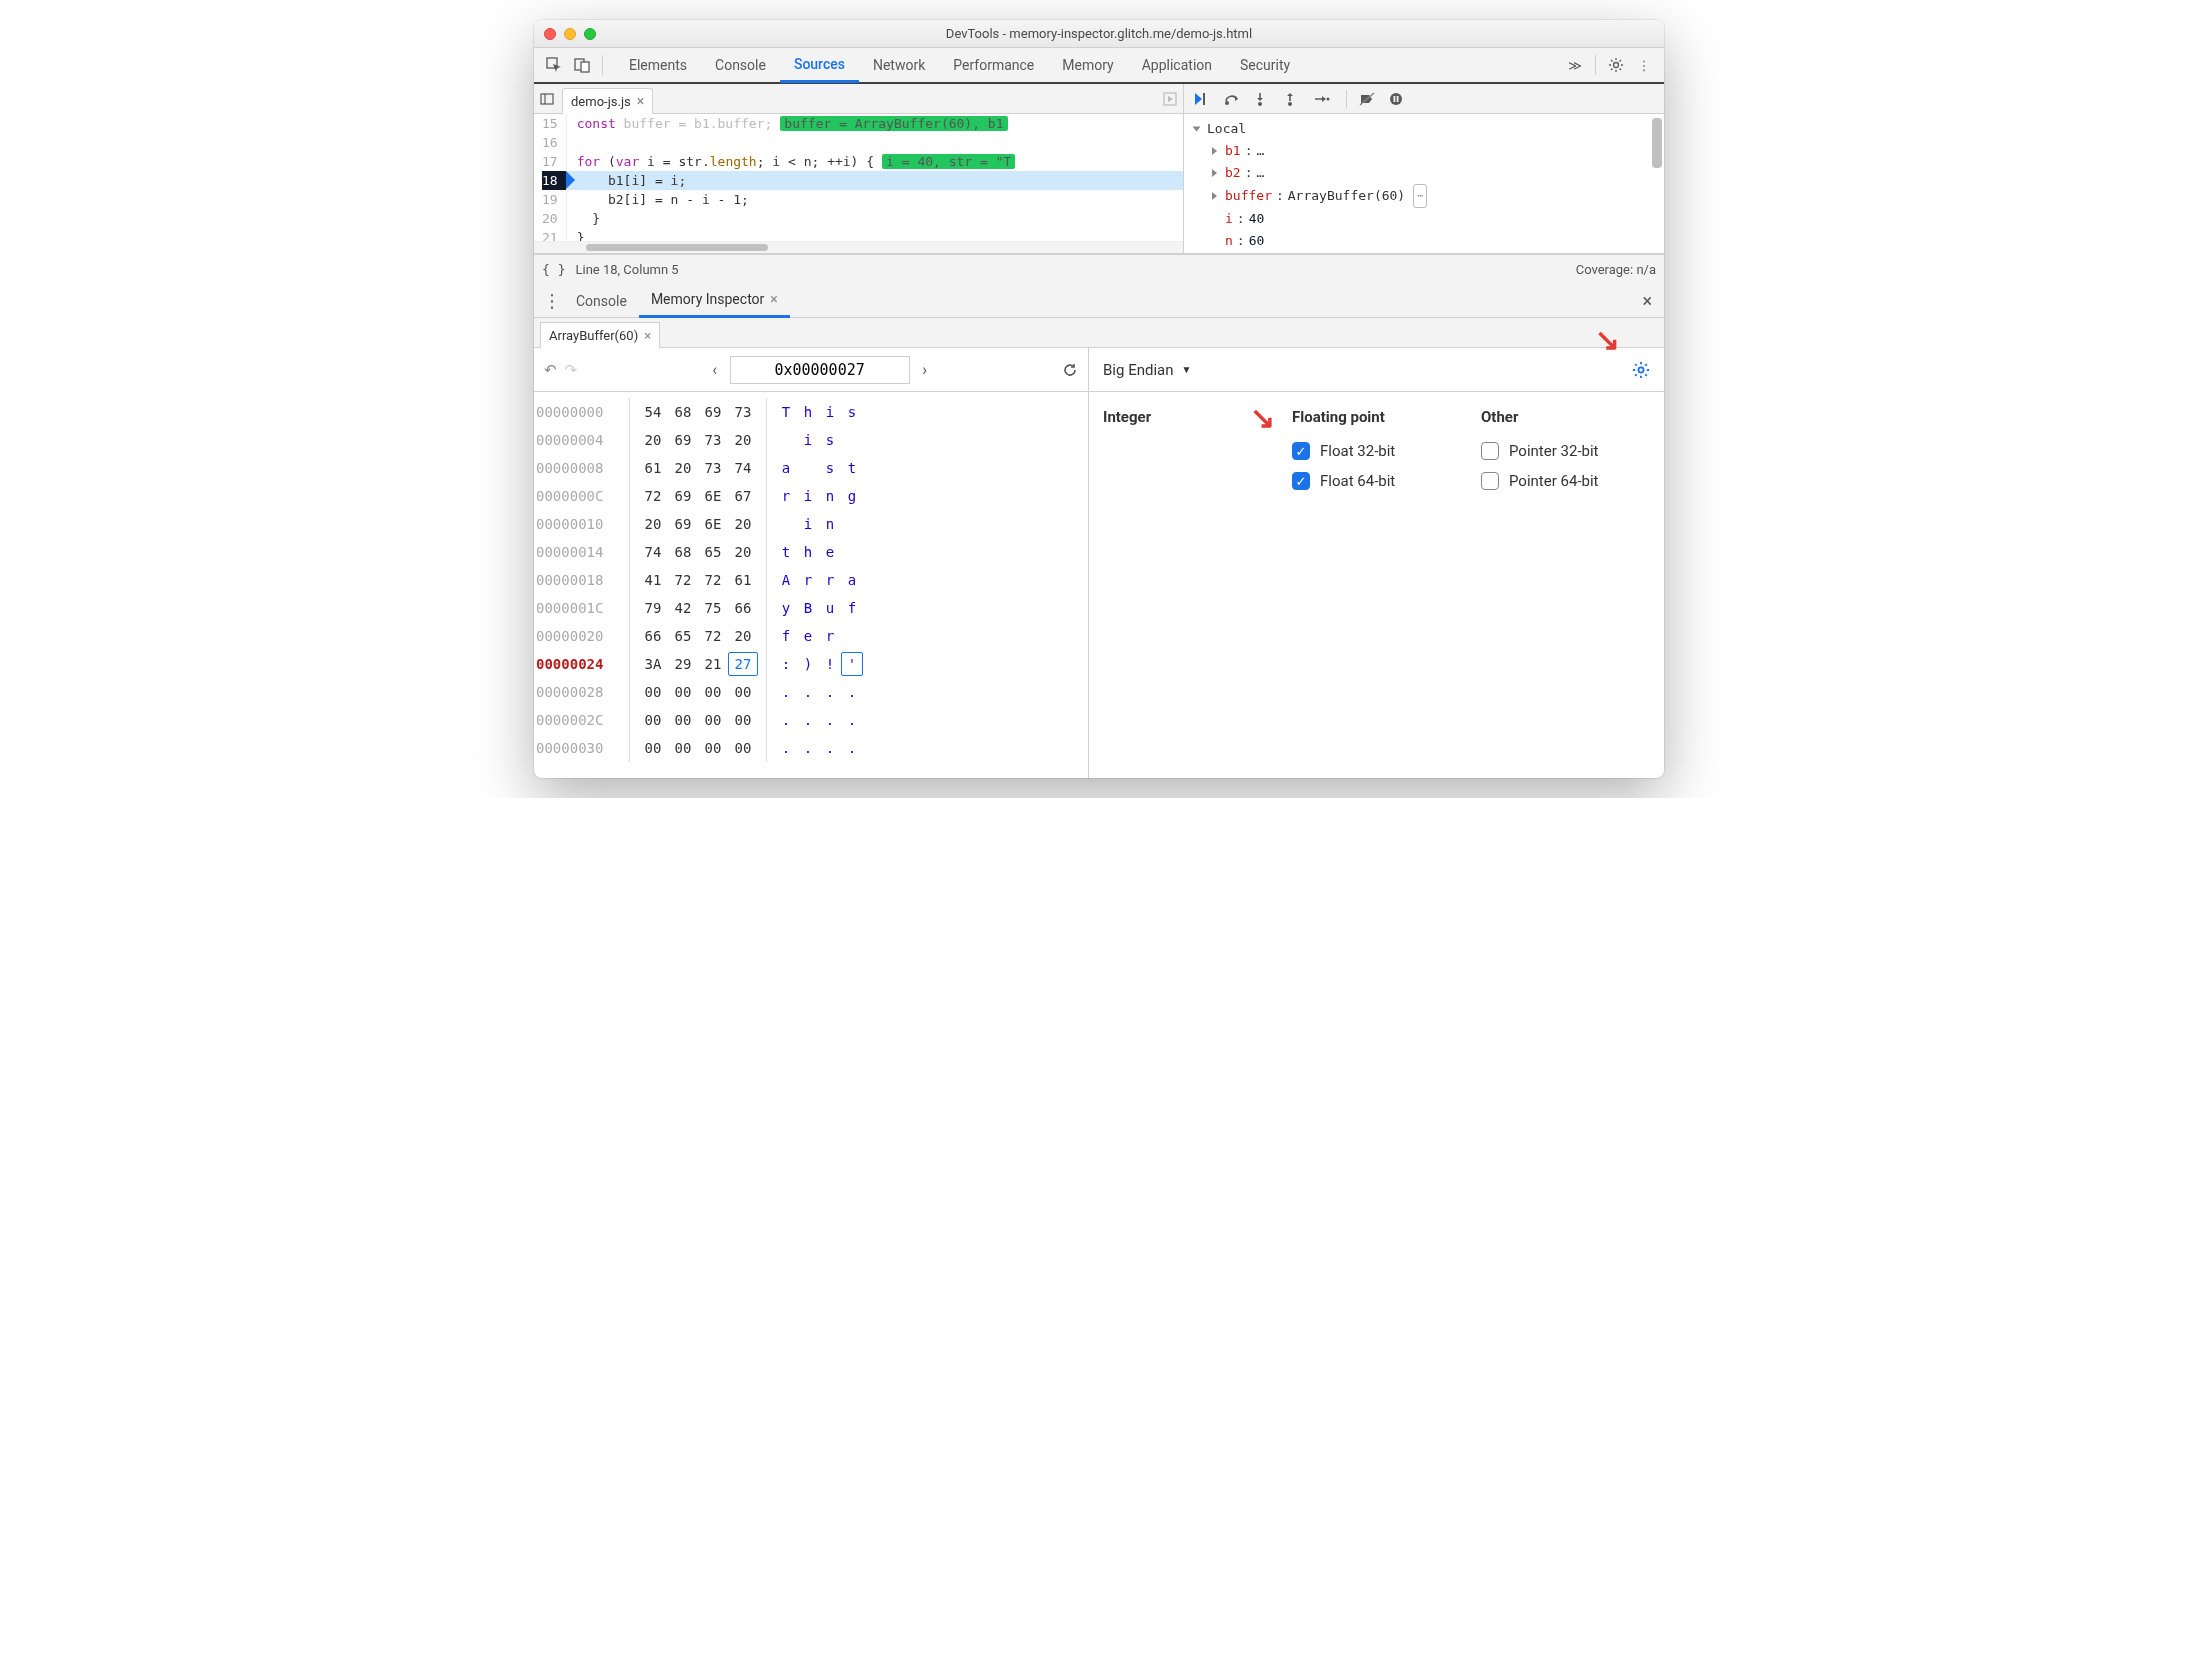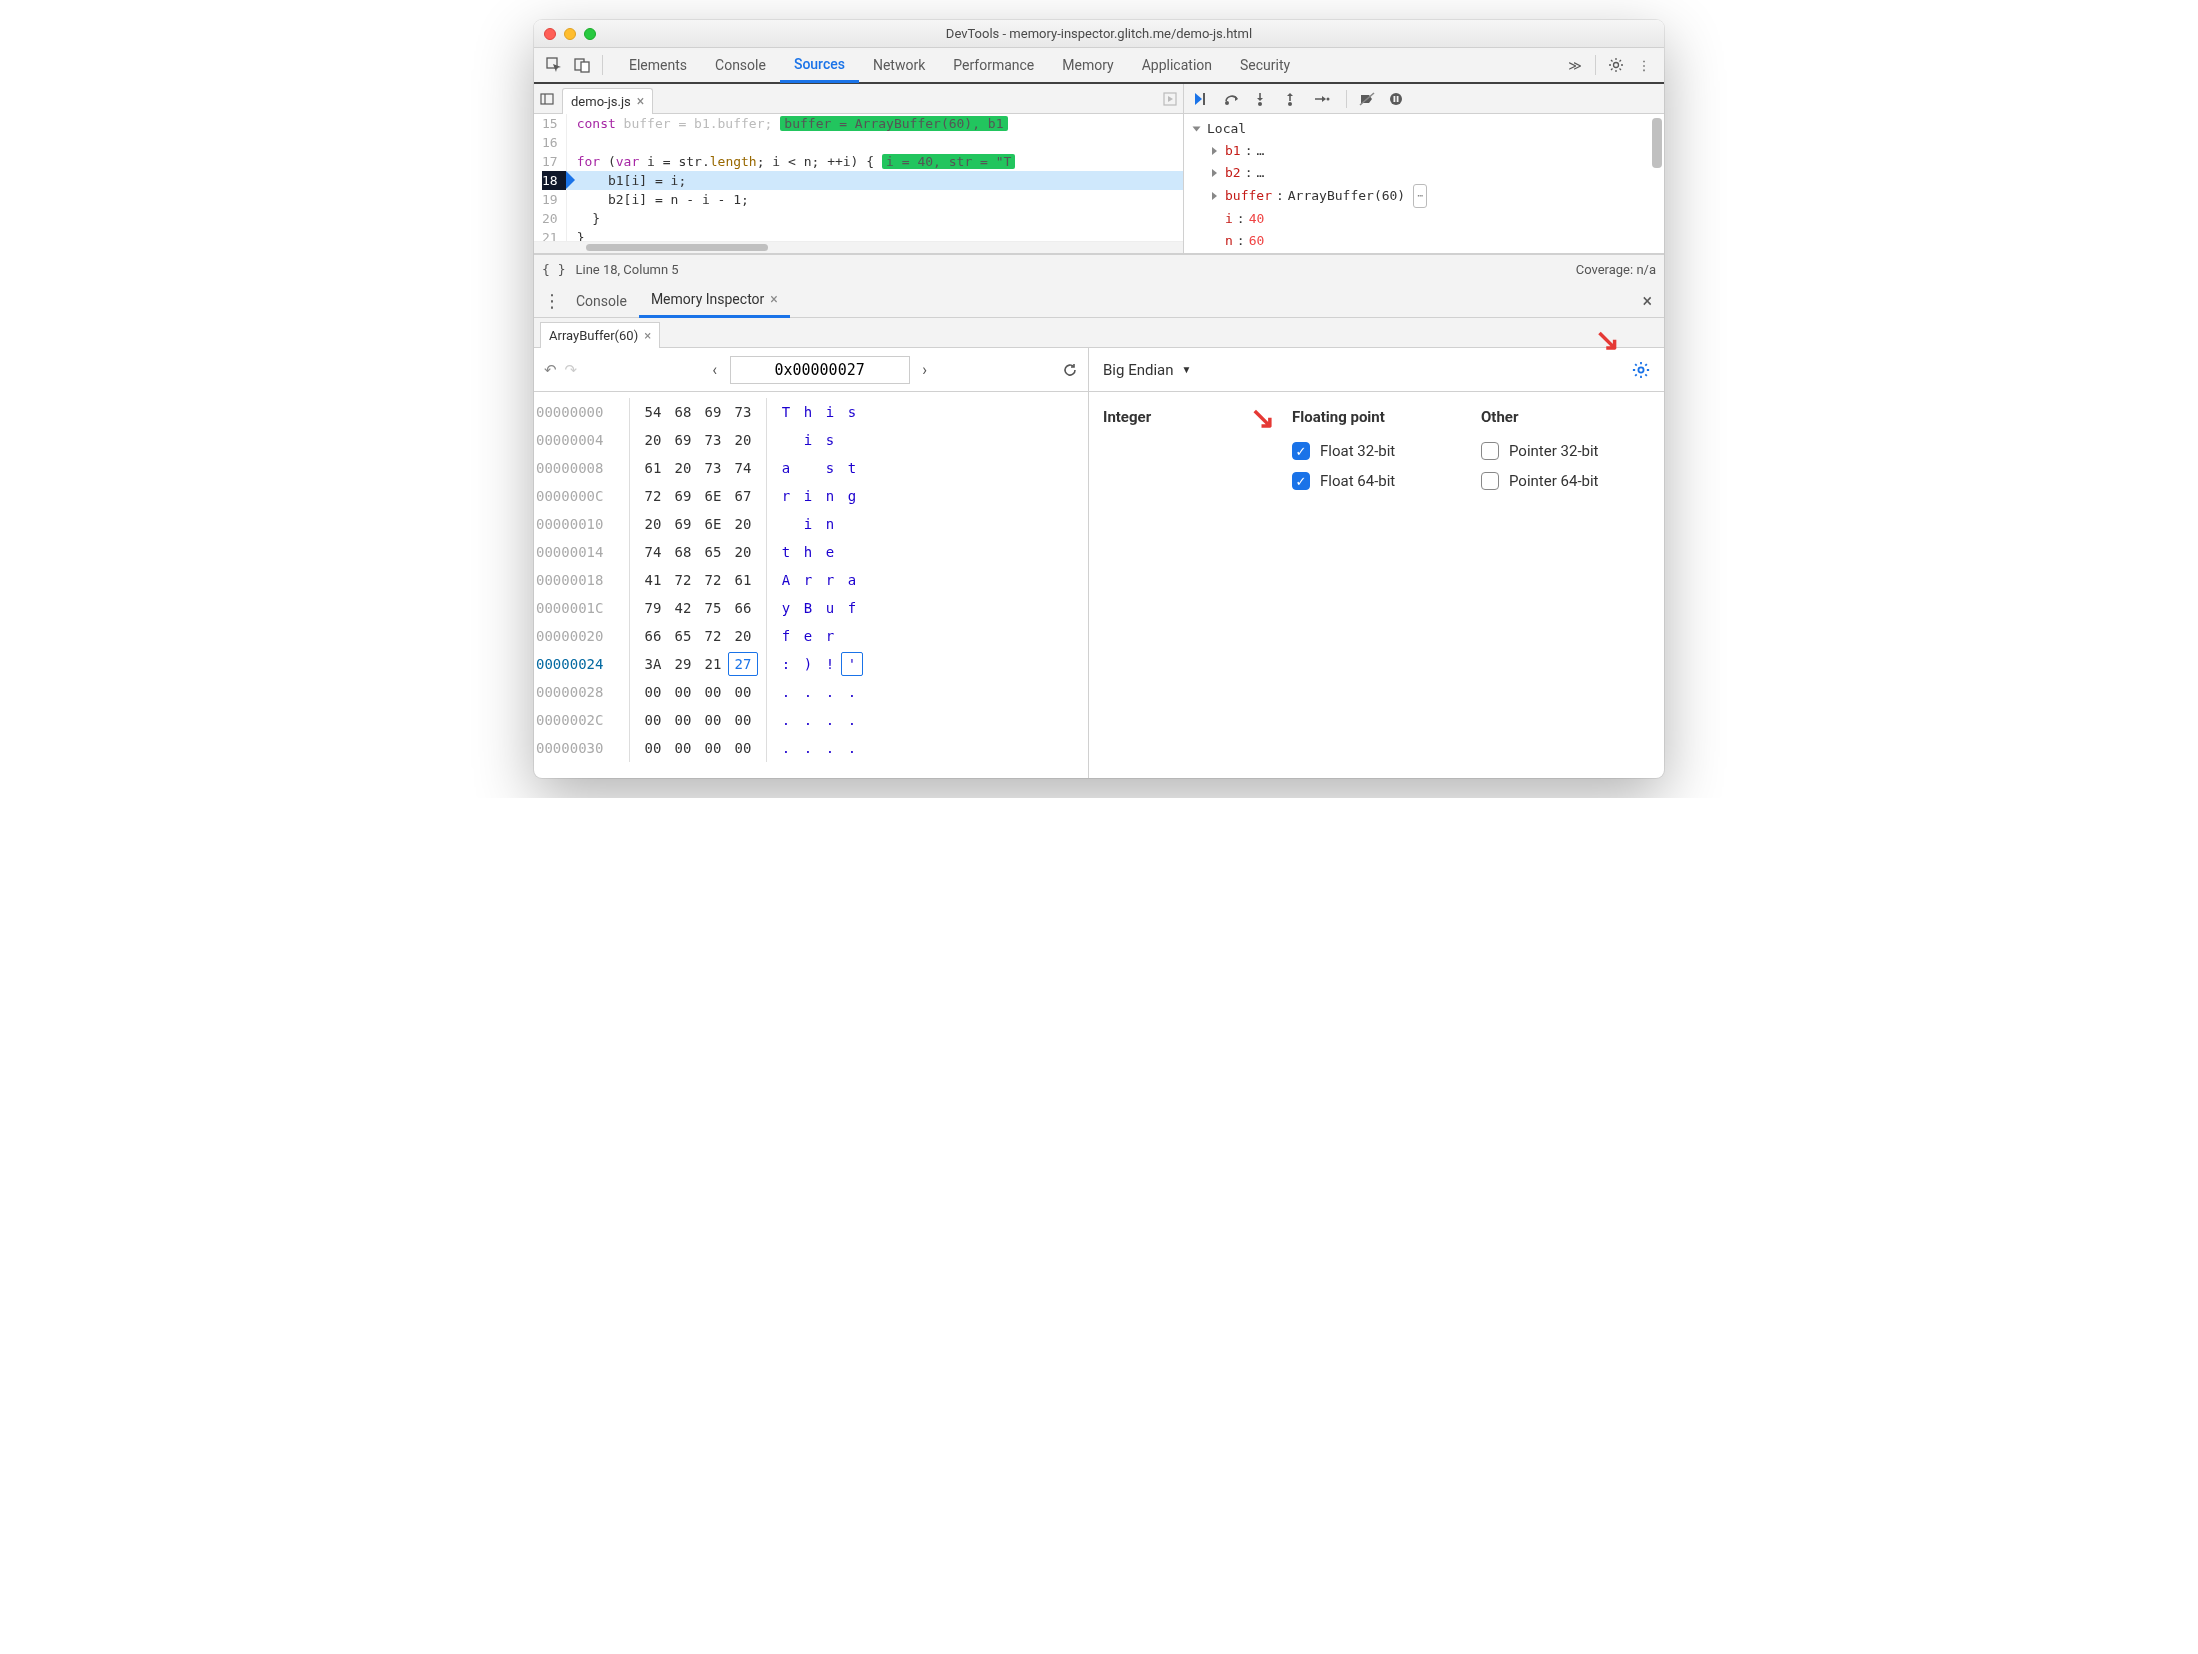--- a/index.html
+++ b/index.html
@@ -77,21 +77,21 @@
 .dbg-toolbar{height:30px;background:#f3f3f3;border-bottom:1px solid #d0d0d0;display:flex;align-items:center;gap:10px;padding:0 10px;color:#5a5a5a;}
 .dbg-toolbar .dbg-icon{width:20px;text-align:center;cursor:pointer;}
 .dbg-toolbar .dbg-divider{width:1px;height:18px;background:#d0d0d0;margin:0 2px;}
 .dbg-icon.blue{color:#1a73e8;}
 .scope{flex:1;overflow:auto;font-family:Menlo,Consolas,monospace;font-size:13px;line-height:22px;padding:4px 0;}
 .scope-row{padding-left:10px;display:flex;align-items:center;gap:4px;}
 .scope-row.ind1{padding-left:28px;}
 .caret{display:inline-block;width:0;height:0;border-left:5px solid #888;border-top:4px solid transparent;border-bottom:4px solid transparent;margin-right:4px;}
 .caret.down{transform:rotate(90deg);}
 .sk{color:#c41a16;}
-.sv{color:#ef4444;}
+.sv{color:#0f172a;}
 .sv-str{color:#c41a16;}
 .sv-obj{color:#333;}
 .memicon{color:#888;border:1px solid #bbb;border-radius:3px;padding:0 3px;font-size:10px;margin-left:4px;}
 .dbg-scroll{position:absolute;right:2px;top:34px;bottom:2px;width:10px;}
 .dbg-scroll .thumb{position:absolute;top:0;height:50px;left:0;right:0;background:#c0c0c0;border-radius:4px;}
 
 .drawer-tabbar{height:34px;background:#f3f3f3;border-bottom:1px solid #d0d0d0;display:flex;align-items:center;padding:0 6px;}
 .drawer-tabbar .more{width:24px;text-align:center;color:#5a5a5a;cursor:pointer;font-size:18px;}
 .drawer-tab{padding:0 12px;height:34px;display:flex;align-items:center;color:#5a5a5a;font-size:14px;cursor:pointer;gap:6px;}
 .drawer-tab.active{color:#333;border-bottom:3px solid #1a73e8;}
@@ -107,21 +107,21 @@
 .hist-btn{color:#888;cursor:pointer;font-size:15px;}
 .hist-btn.disabled{color:#ccc;}
 .addr-nav{display:flex;align-items:center;margin:0 auto;gap:0;}
 .addr-arrow{width:30px;text-align:center;color:#555;cursor:pointer;font-size:16px;}
 .addr-input{border:1px solid #ccc;background:#fff;height:28px;width:180px;text-align:center;font-family:Menlo,monospace;font-size:15px;padding:0 6px;}
 .refresh{color:#555;cursor:pointer;font-size:16px;}
 
 .hex-table{flex:1;overflow:auto;font-family:Menlo,Consolas,monospace;font-size:14px;line-height:28px;padding:6px 2px;}
 .hex-row{display:flex;gap:0;}
 .hex-addr{color:#aaa;width:85px;}
-.hex-row.sel .hex-addr{color:#0369a1;font-weight:normal;}
+.hex-row.sel .hex-addr{color:#b91c1c;font-weight:bold;}
 .hex-bytes{display:flex;gap:0;border-left:1px solid #ddd;border-right:1px solid #ddd;padding:0 8px;margin:0 8px;}
 .hex-byte{width:30px;text-align:center;color:#333;}
 .hex-byte.sel{border:1px solid #1a73e8;color:#1a73e8;border-radius:2px;line-height:22px;margin-top:2px;height:24px;}
 .hex-ascii{display:flex;}
 .hex-ch{width:22px;text-align:center;color:#1c00cf;}
 .hex-ch.sel{border:1px solid #1a73e8;border-radius:2px;line-height:22px;margin-top:2px;height:24px;}
 
 .settings-pane{flex:1;padding:0;}
 .settings-bar{height:44px;border-bottom:1px solid #d0d0d0;display:flex;align-items:center;padding:0 14px;position:relative;}
 .endian{display:flex;align-items:center;gap:8px;font-size:15px;color:#333;cursor:pointer;}

